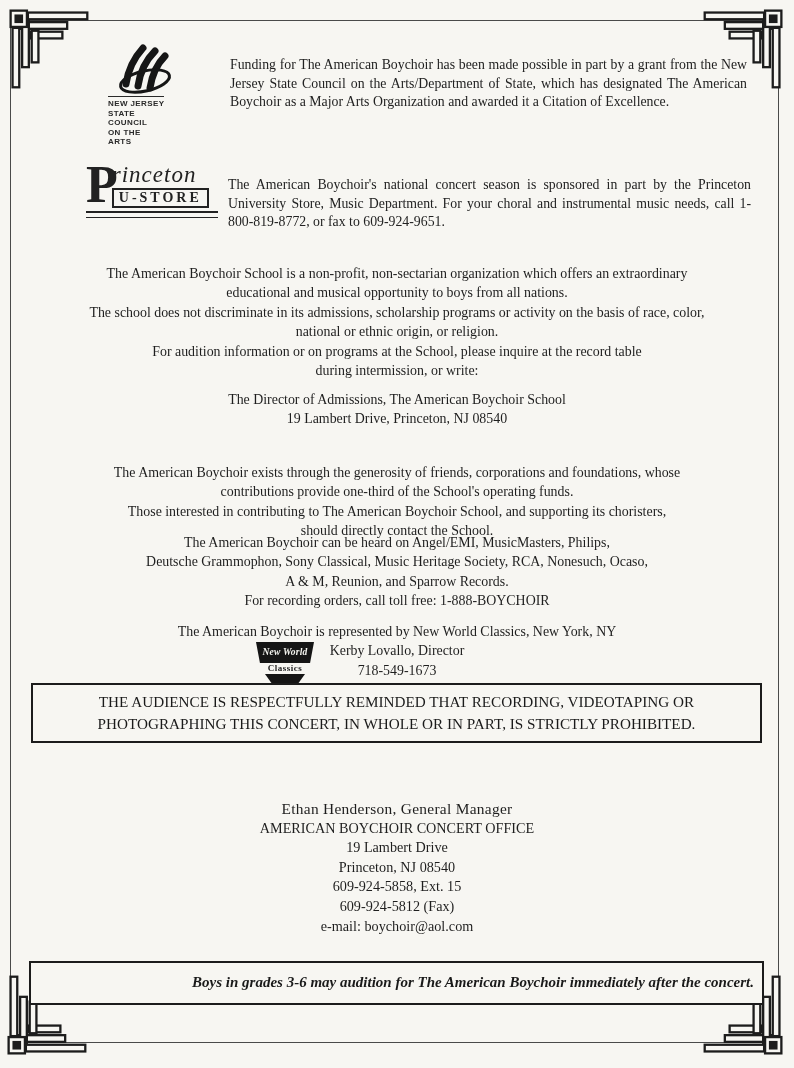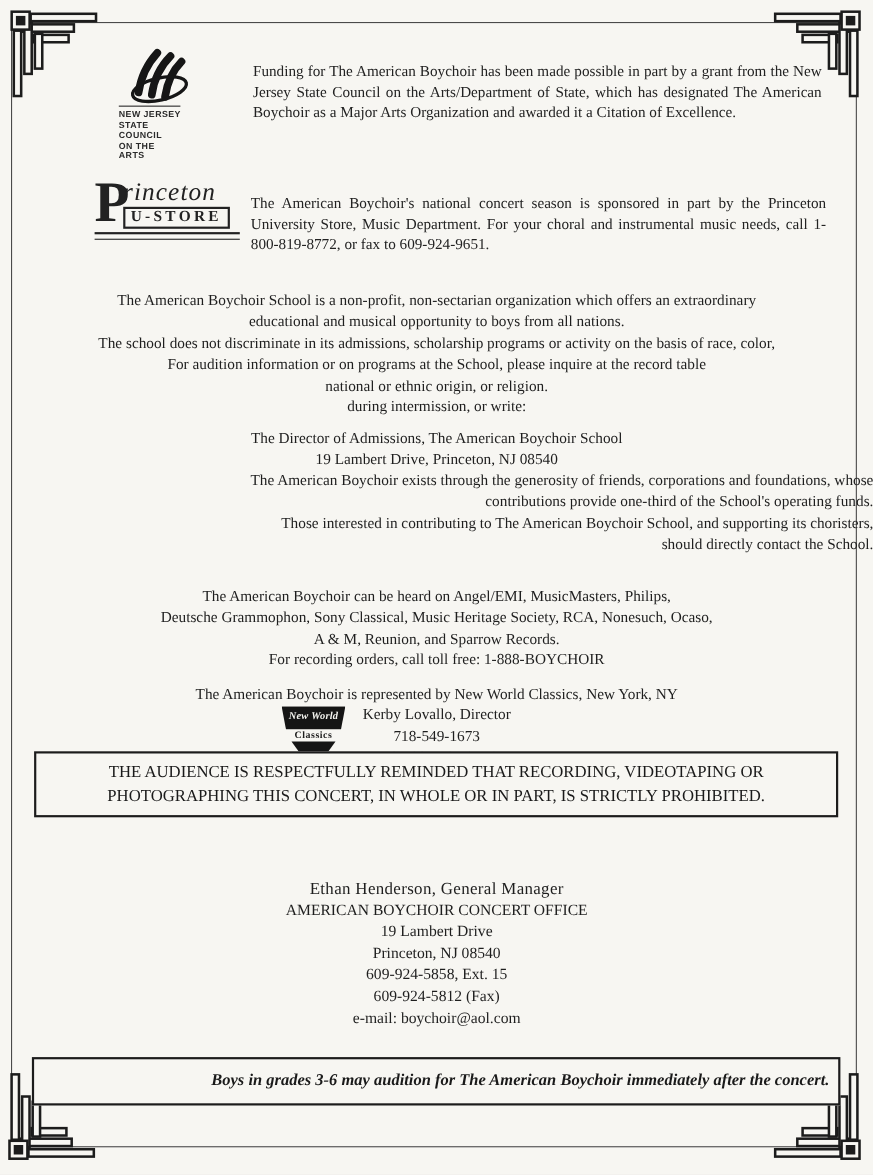--- a/index.html
+++ b/index.html
@@ -54,21 +54,21 @@
     display:inline-block;border:2px solid #222;
     font-size:14px;font-weight:bold;letter-spacing:3px;
     padding:0 5px;margin-top:1px;
   }
   .pu-rules{margin-top:3px;border-top:2.5px solid #222;border-bottom:1.5px solid #222;height:4px;width:132px;}
 
   
   .cblock{width:794px;left:0;text-align:center;font-size:13.9px;line-height:19.4px;color:#1e1e1e;}
   .school-block{top:264px;}
   .admissions-block{top:390px;}
-  .support-block{top:428px;text-align:right;}
+  .support-block{top:463px;}
   .recordings-block{top:533px;}
   .representation-block{top:622px;}
   .rep-lines{margin-top:0;}
 
   
   .nwc-logo{position:absolute;left:256px;top:20px;width:58px;text-align:center;}
   .nwc-banner{
     background:#151515;color:#f5f5f0;
     font-size:9.5px;font-weight:bold;font-style:italic;
     padding:1px 2px;clip-path:polygon(0 0,100% 0,93% 100%,7% 100%);
@@ -181,22 +181,22 @@
     </div>
     <div class="pu-rules"></div>
   </div>
 
   <div class="abs para sponsor-para">The American Boychoir's national concert season is sponsored in part by the Princeton University Store, Music Department.  For your choral and instrumental music needs, call 1-800-819-8772, or fax to 609-924-9651.</div>
 
   <div class="abs cblock school-block">
       <div>The American Boychoir School is a non-profit, non-sectarian organization which offers an extraordinary</div>
       <div>educational and musical opportunity to boys from all nations.</div>
       <div>The school does not discriminate in its admissions, scholarship programs or activity on the basis of race, color,</div>
+      <div>national or ethnic origin, or religion.</div>
       <div>For audition information or on programs at the School, please inquire at the record table</div>
-      <div>national or ethnic origin, or religion.</div>
       <div>during intermission, or write:</div>
     </div>
 
   <div class="abs cblock admissions-block">
       <div>The Director of Admissions, The American Boychoir School</div>
       <div>19 Lambert Drive, Princeton, NJ 08540</div>
     </div>
 
   <div class="abs cblock support-block">
       <div>The American Boychoir exists through the generosity of friends, corporations and foundations, whose</div>

